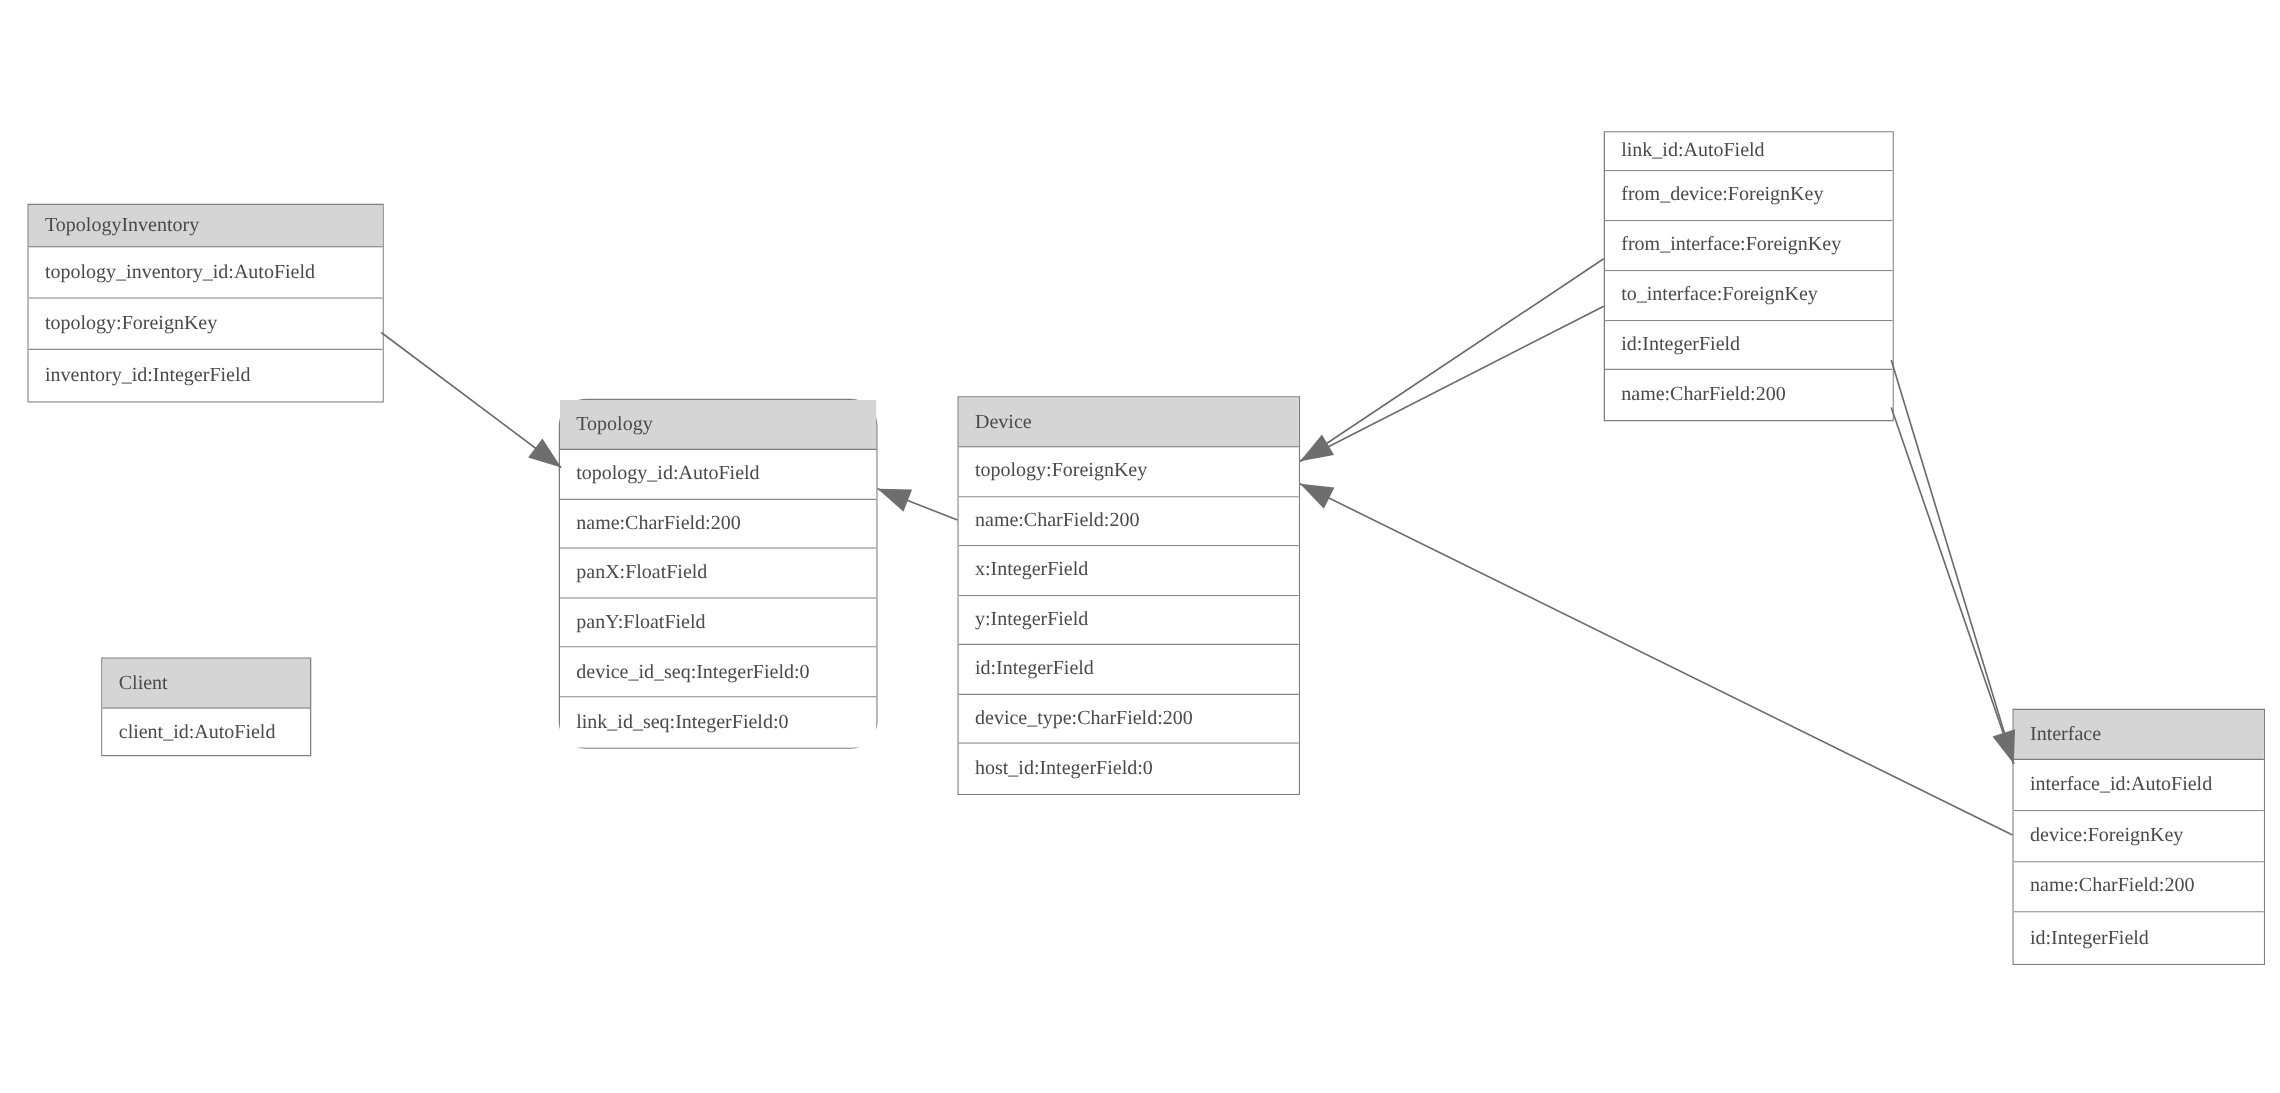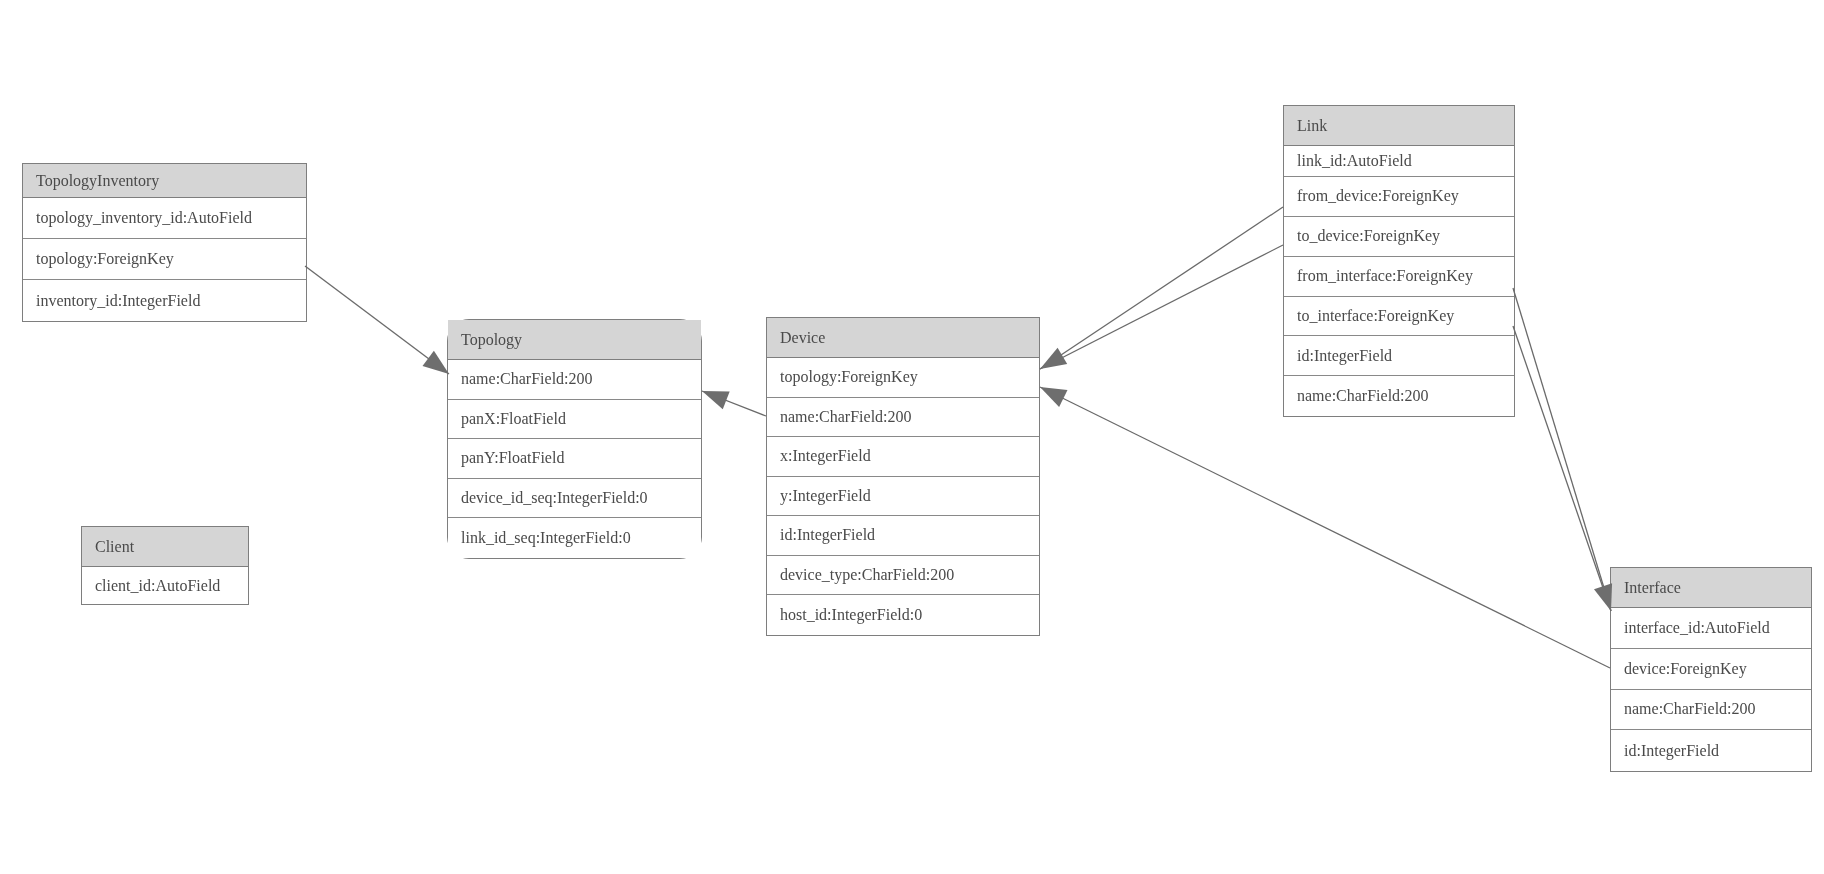--- a/index.html
+++ b/index.html
@@ -76,20 +76,23 @@
           <span>inventory_id:IntegerField</span>
         </div>
       </div>
   </div>
     <div class="entity" style="left: 447px; top: 319px; width: 253px; border-color: rgb(126, 126, 126); border-radius: 22px;">
     <div class="entity-header" style="height: 40px; background: rgb(213, 213, 213); border-bottom-color: rgb(126, 126, 126);">
       <span class="entity-title">Topology</span>
     </div>
     <div class="entity-rows">
         <div class="row" style="height: 39.6px; background: rgb(255, 255, 255);">
+          <span>topology_id:AutoField</span>
+        </div>
+        <div class="row" style="height: 39.6px; background: rgb(255, 255, 255);">
           <span>name:CharField:200</span>
         </div>
         <div class="row" style="height: 39.6px; background: rgb(255, 255, 255);">
           <span>panX:FloatField</span>
         </div>
         <div class="row" style="height: 39.6px; background: rgb(255, 255, 255);">
           <span>panY:FloatField</span>
         </div>
         <div class="row" style="height: 39.6px; background: rgb(255, 255, 255);">
           <span>device_id_seq:IntegerField:0</span>
@@ -131,32 +134,26 @@
         </div>
         <div class="row" style="height: 39.5px; background: rgb(255, 255, 255);">
           <span>device_type:CharField:200</span>
         </div>
         <div class="row" style="height: 39.5px; background: rgb(255, 255, 255);">
           <span>host_id:IntegerField:0</span>
         </div>
       </div>
   </div>
     <div class="entity" style="left: 1283px; top: 105px; width: 230px; border-color: rgb(126, 126, 126);">
-    <div class="entity-header" style="height: 40px; background: rgb(213, 213, 213); border-bottom-color: rgb(126, 126, 126);">
-      <span class="entity-title">Link</span>
-    </div>
     <div class="entity-rows">
         <div class="row" style="height: 31px; background: rgb(255, 255, 255);">
           <span>link_id:AutoField</span>
         </div>
         <div class="row" style="height: 39.85px; background: rgb(255, 255, 255);">
           <span>from_device:ForeignKey</span>
-        </div>
-        <div class="row" style="height: 39.85px; background: rgb(255, 255, 255);">
-          <span>to_device:ForeignKey</span>
         </div>
         <div class="row" style="height: 39.85px; background: rgb(255, 255, 255);">
           <span>from_interface:ForeignKey</span>
         </div>
         <div class="row" style="height: 39.85px; background: rgb(255, 255, 255);">
           <span>to_interface:ForeignKey</span>
         </div>
         <div class="row" style="height: 39.85px; background: rgb(255, 255, 255);">
           <span>id:IntegerField</span>
         </div>

